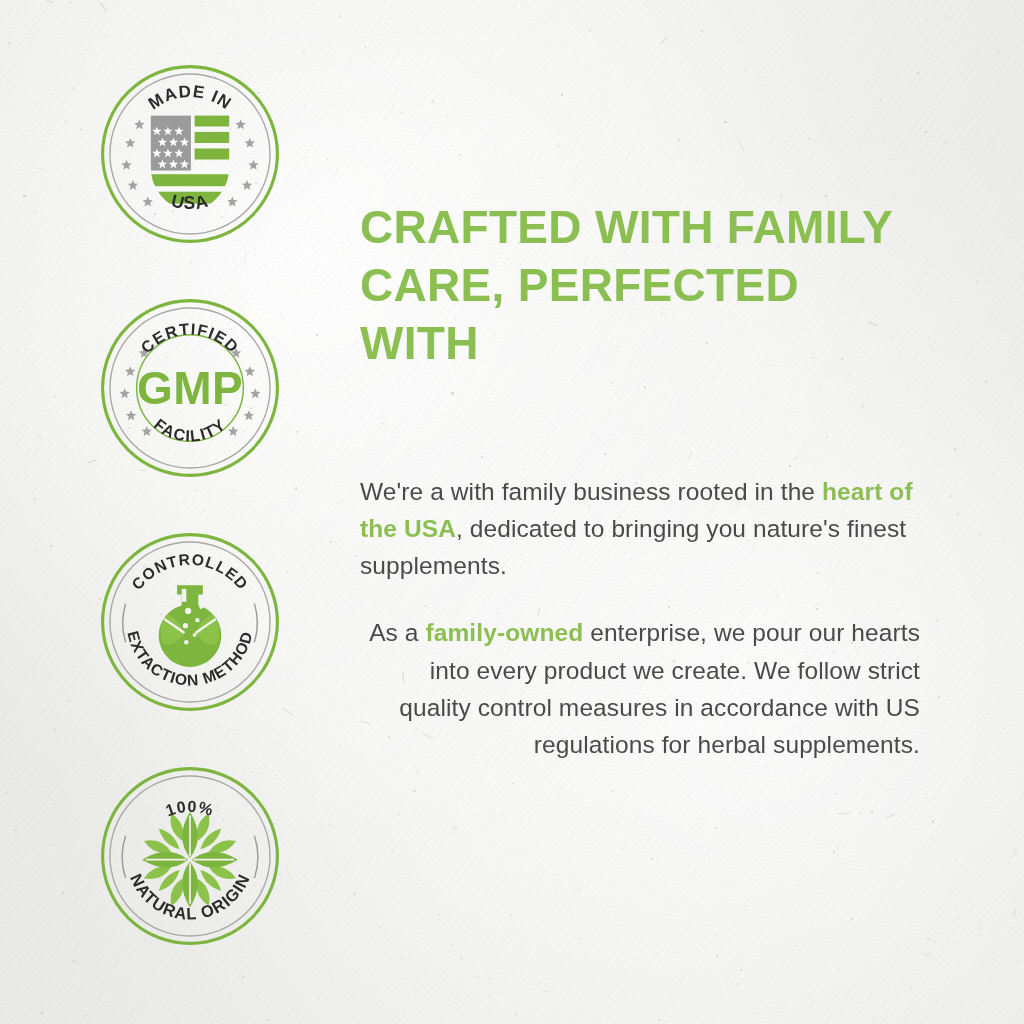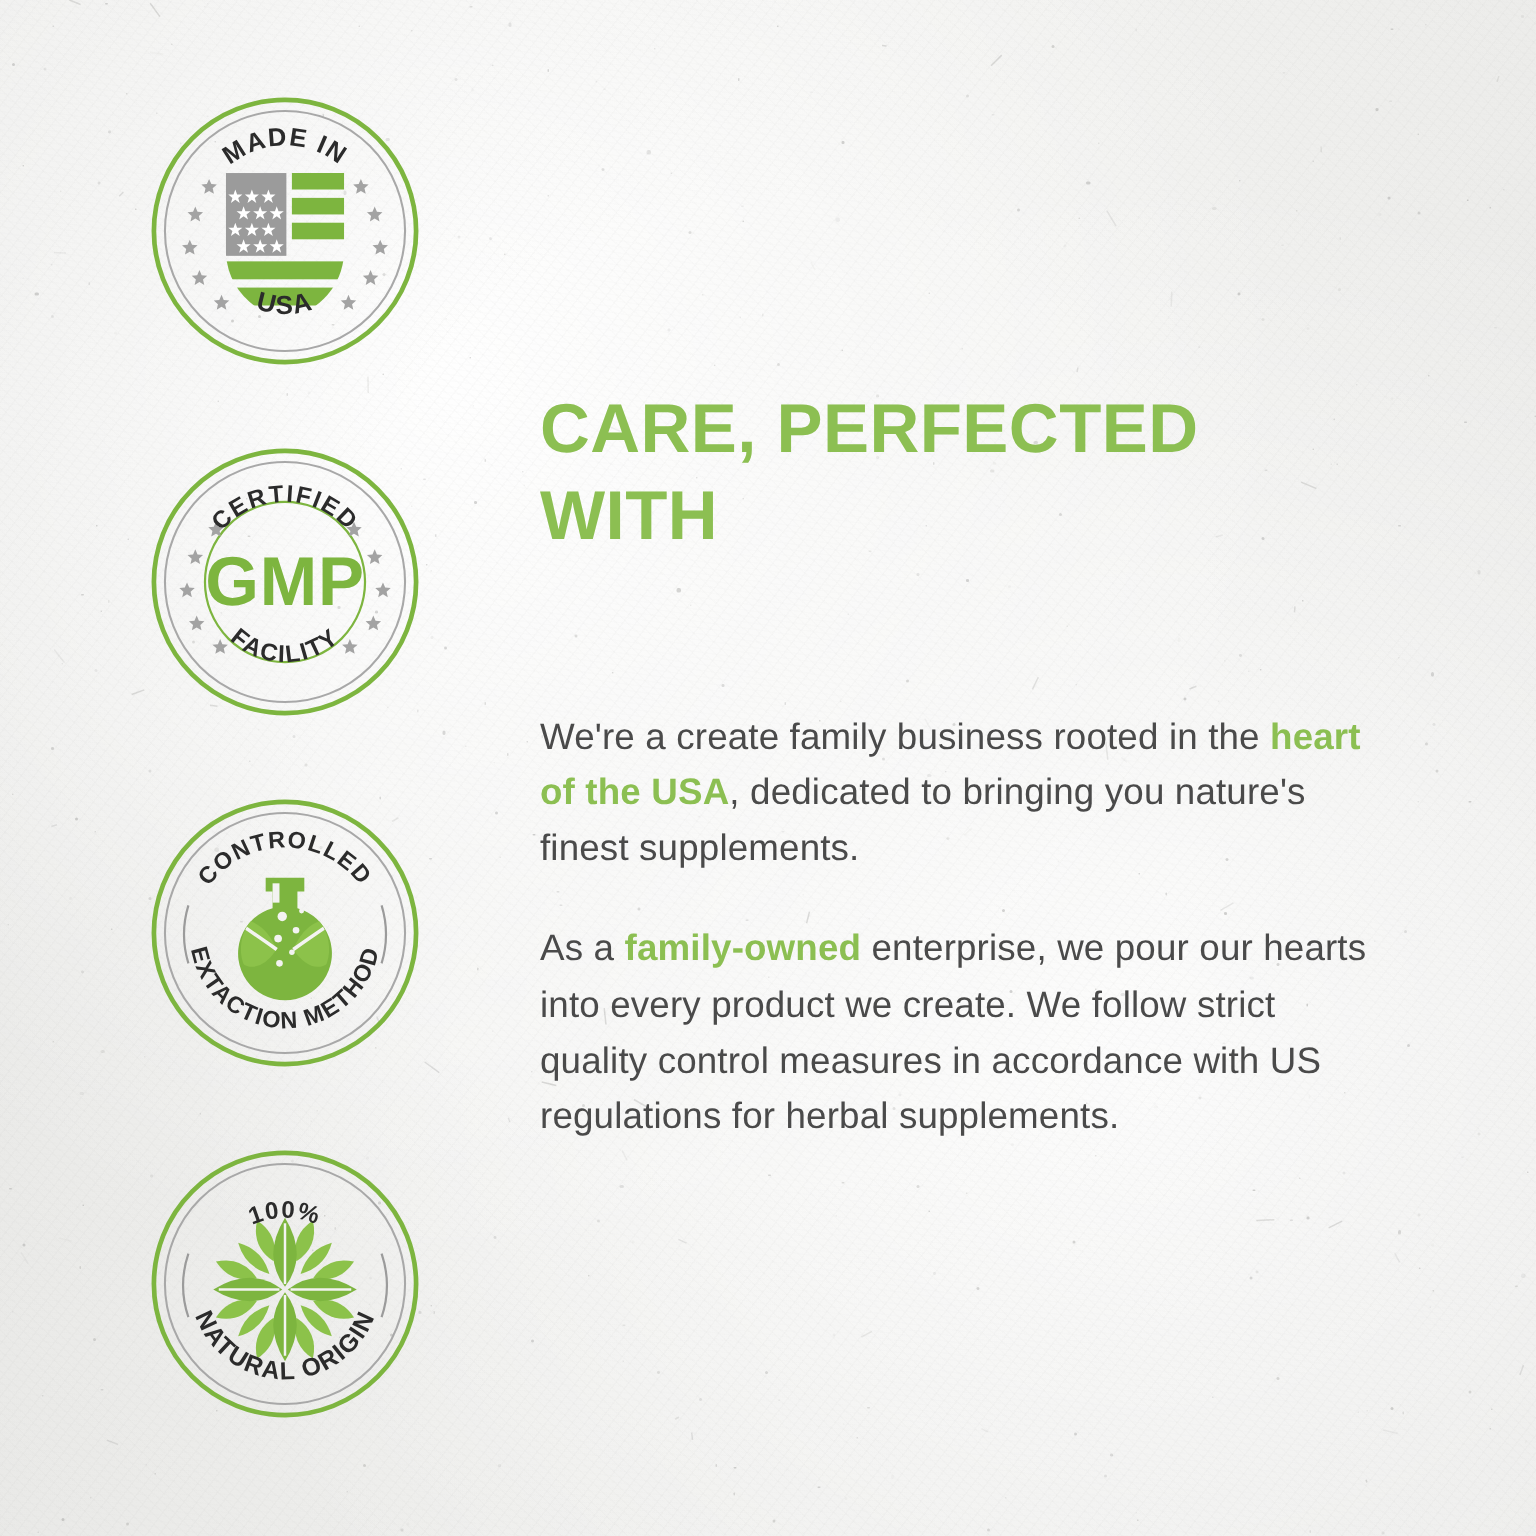--- a/index.html
+++ b/index.html
@@ -92,21 +92,21 @@
   }
   .para {
     color: #4a4a4a;
     font-family: "Liberation Sans", sans-serif;
     font-weight: 400;
     font-size: 24.5px;
     line-height: 1.52;
     letter-spacing: 0.1px;
     margin: 0 0 30px 0;
   }
-  .para:last-child { margin-bottom: 0; }
+  .para:last-child { margin-bottom: 0; text-align: right; }
   .hl {
     color: #8cbf52;
     font-weight: 700;
   }
 </style>
 </head>
 <body>
 
 <div id="stage">
 
@@ -868,24 +868,24 @@
           <textPath href="#arcBot4" startOffset="50%" text-anchor="middle">NATURAL ORIGIN</textPath>
         </text>
       </svg>
     </div>
 
   </div>
 
   <div id="text-column">
 
     <h1 id="headline">
-      <br>
+      <span>CRAFTED WITH FAMILY</span><br>
       <span>CARE, PERFECTED WITH</span><br>
       <br>
     </h1>
 
-    <p class="para"><span>We're a create family business rooted in the </span><span class="hl">heart of the USA</span><span>, dedicated to bringing you nature's finest supplements.</span></p>
+    <p class="para"><span>We're a with family business rooted in the </span><span class="hl">heart of the USA</span><span>, dedicated to bringing you nature's finest supplements.</span></p>
 
     <p class="para"><span>As a </span><span class="hl">family-owned</span><span> enterprise, we pour our hearts into every product we create. We follow strict quality control measures in accordance with US regulations for herbal supplements.</span></p>
 
   </div>
 
 </div>
 
 </body></html>

